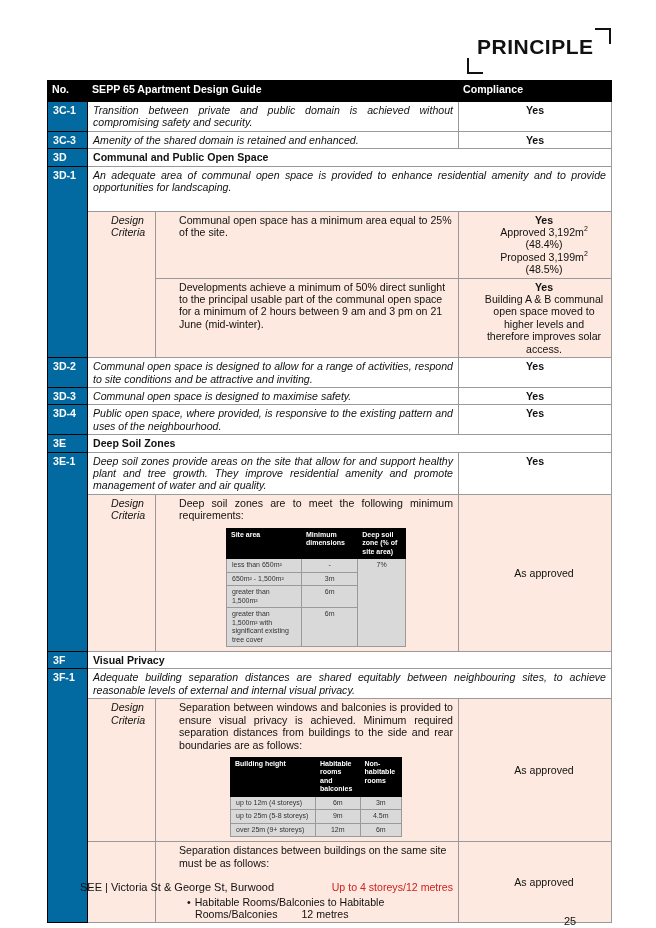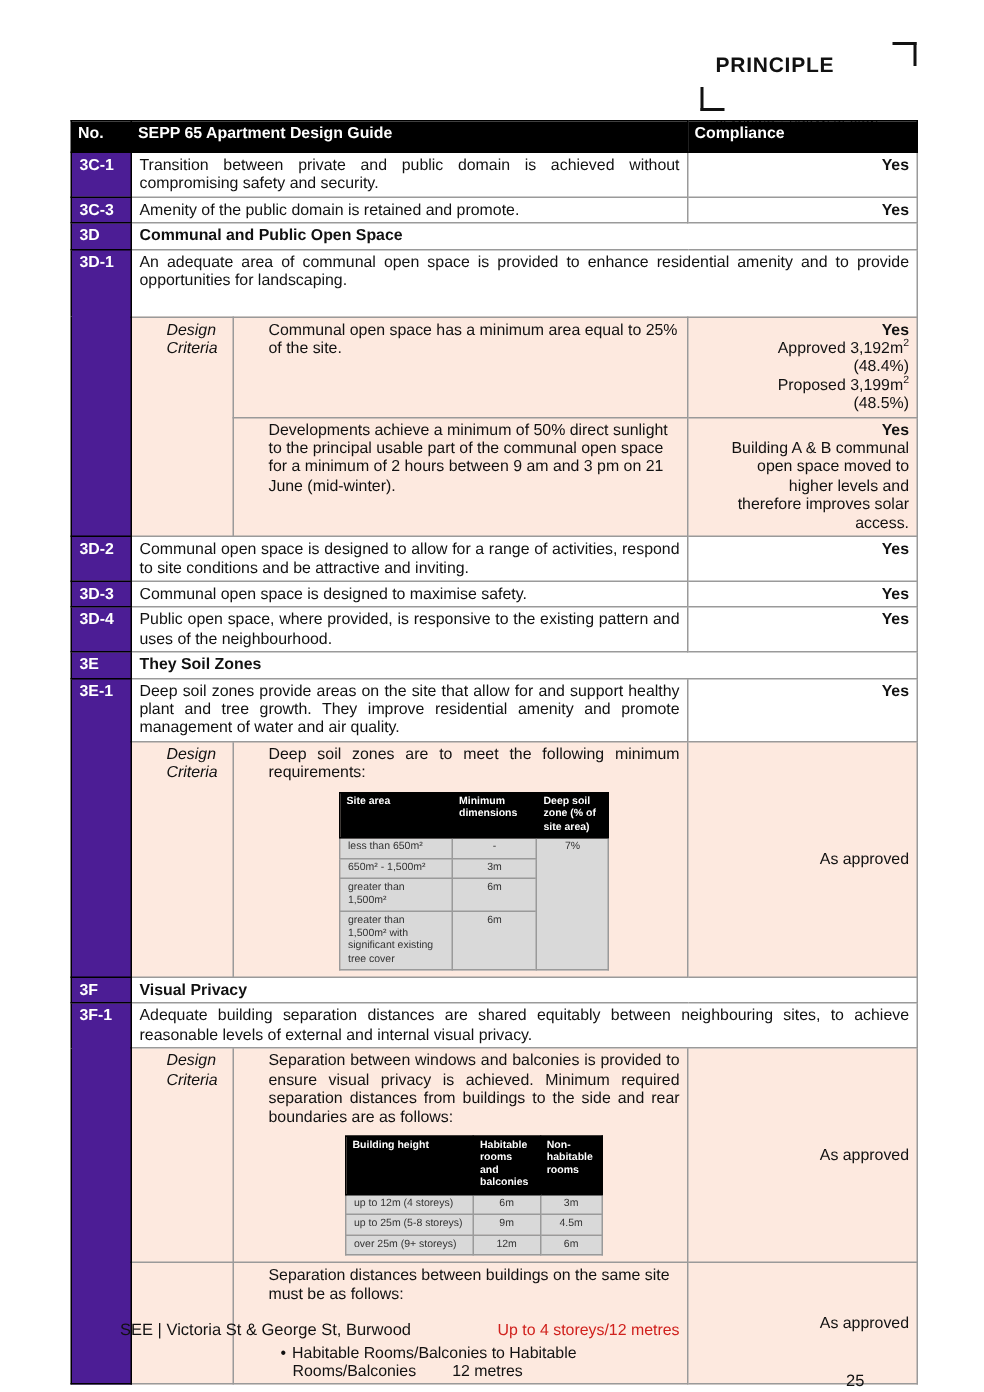--- a/index.html
+++ b/index.html
@@ -6,32 +6,32 @@
   body {
     width: 656px; height: 928px; position: relative; background: #ffffff;
     font-family: "Liberation Sans", sans-serif; color: #111;
     overflow: hidden;
   }
   .logo { position: absolute; left: 465px; top: 28px; width: 148px; height: 46px; }
   .logo .bracket-top { position: absolute; right: 2px; top: 0; width: 14px; height: 14px;
     border-top: 2px solid #111; border-right: 2px solid #111; }
   .logo .bracket-bottom { position: absolute; left: 2px; bottom: 0; width: 14px; height: 14px;
     border-bottom: 2px solid #111; border-left: 2px solid #111; }
-  .logo .name { position: absolute; left: 12px; top: 7px; font-weight: bold; font-size: 14px;
+  .logo .name { position: absolute; left: 12px; top: 7px; font-weight: bold; font-size: 21px;
     letter-spacing: 0.5px; color: #111; }
   .logo .tag { position: absolute; left: 12px; top: 30px; font-size: 7.5px; color: #111; letter-spacing: 0.2px; margin-top: 20px; }
 
   table.main { position: absolute; left: 47px; top: 80px; width: 564px; border-collapse: collapse;
     font-size: 10.6px; line-height: 12.4px; table-layout: fixed; }
   table.main td, table.main th { border: 1px solid #9a9a9a; vertical-align: top; padding: 2px 5px; }
   table.main th { background: #000; color: #fff; font-weight: bold; text-align: left; height: 16px; padding: 2px 4px; border-color: #000; }
-  td.no { background: #4c1d95; color: #fff; font-weight: bold; border-color: #000 !important; padding-left: 6px; }
-  td.comp { text-align: right; font-weight: bold; }
+  td.no { background: #0369a1; color: #fff; font-weight: bold; border-color: #000 !important; padding-left: 6px; }
+  td.comp { text-align: center; font-weight: bold; }
   td.comp .sub { font-weight: normal; }
-  td.ital { text-align: justify; }
+  td.ital { font-style: italic; text-align: justify; }
   td.head { font-weight: bold; }
   tr.peach td.pc { background: #fde9df; padding-left: 23px; }
   .crit { font-style: italic; }
   .red { color: #d0211d; text-align: right; }
   sup { font-size: 7px; line-height: 0; }
   .inner { border-collapse: collapse; font-size: 7px; line-height: 8.5px; margin: 6px auto 2px auto; color: #333; }
   .inner td, .inner th { border: 1px solid #ffffff; padding: 2px 4px; }
   .inner th { background: #7a7a7a; color: #fff; font-weight: normal; text-align: center; height: 20px; vertical-align: middle; }
   .inner td { background: #d9d9d9; vertical-align: middle; }
   .inner td.c { text-align: center; }
@@ -63,21 +63,21 @@
     <th colspan="2">SEPP 65 Apartment Design Guide</th>
     <th>Compliance</th>
   </tr>
   <tr>
     <td class="no">3C-1</td>
     <td colspan="2" class="ital">Transition between private and public domain is achieved without compromising safety and security.</td>
     <td class="comp">Yes</td>
   </tr>
   <tr>
     <td class="no">3C-3</td>
-    <td colspan="2" class="ital">Amenity of the public domain is retained and promote.</td>
+    <td colspan="2" class="ital">Amenity of the shared domain is retained and enhanced.</td>
     <td class="comp">Yes</td>
   </tr>
   <tr>
     <td class="no">3D</td>
     <td colspan="3" class="head">Communal and Public Open Space</td>
   </tr>
   <tr>
     <td class="no" rowspan="3">3D-1</td>
     <td colspan="3" class="ital" style="height:40px">An adequate area of communal open space is provided to enhance residential amenity and to provide opportunities for landscaping.</td>
   </tr>
@@ -107,21 +107,21 @@
     <td colspan="2" class="ital">Communal open space is designed to maximise safety.</td>
     <td class="comp">Yes</td>
   </tr>
   <tr>
     <td class="no">3D-4</td>
     <td colspan="2" class="ital">Public open space, where provided, is responsive to the existing pattern and uses of the neighbourhood.</td>
     <td class="comp">Yes</td>
   </tr>
   <tr>
     <td class="no">3E</td>
-    <td colspan="3" class="head">They Soil Zones</td>
+    <td colspan="3" class="head">Deep Soil Zones</td>
   </tr>
   <tr>
     <td class="no" rowspan="2">3E-1</td>
     <td colspan="2" class="ital">Deep soil zones provide areas on the site that allow for and support healthy plant and tree growth. They improve residential amenity and promote management of water and air quality.</td>
     <td class="comp">Yes</td>
   </tr>
   <tr class="peach">
     <td class="pc crit">Design Criteria</td>
     <td class="pc">
       <div style="text-align:justify">Deep soil zones are to meet the following minimum requirements:</div>

